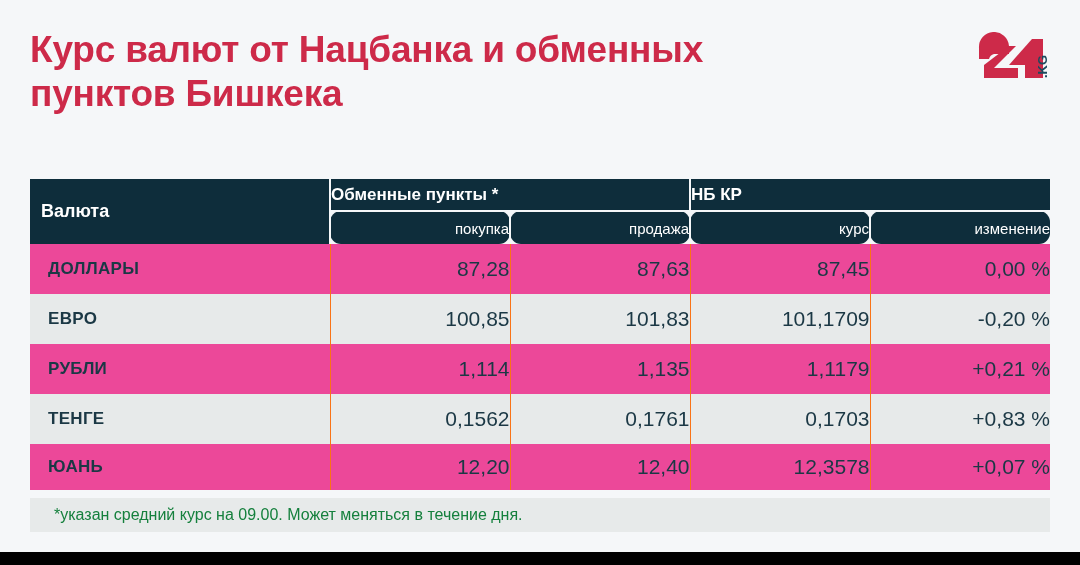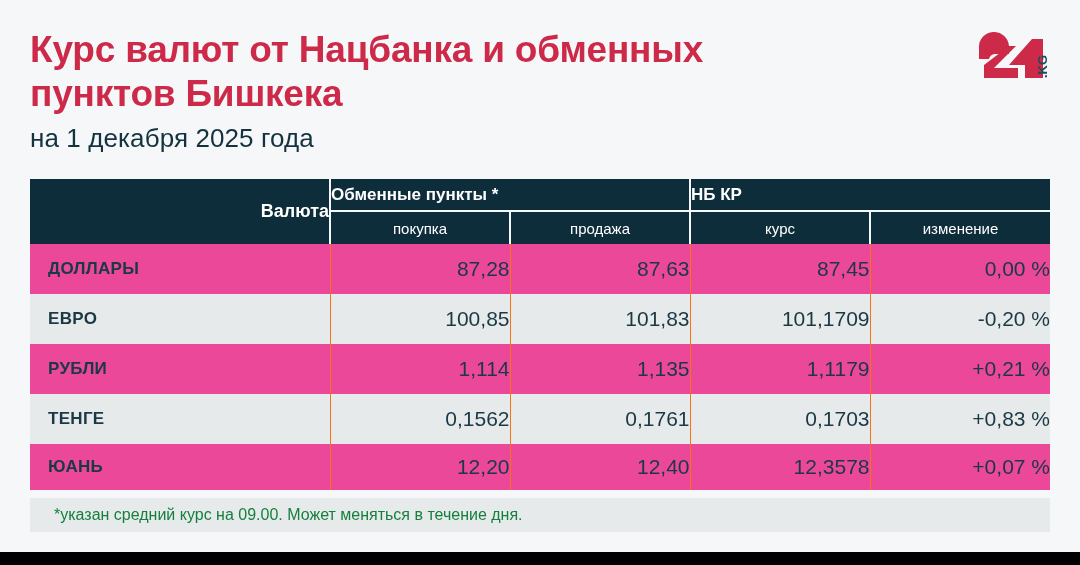--- a/index.html
+++ b/index.html
@@ -75,40 +75,41 @@
   
   thead th {
     background: #0E2D3B;
     color: #FFFFFF;
     font-weight: bold;
     padding: 0;
     vertical-align: middle;
   }
 
   th.th-currency {
-    text-align: right;
+    text-align: left;
     padding-left: 11px;
     font-size: 18px;
     height: 65px;
   }
 
   th.th-group {
     text-align: left;
     font-size: 17px;
     height: 32px;
     border-left: 2px solid #F5F7F9;
   }
 
   th.th-sub {
-    text-align: center;
+    text-align: right;
     font-size: 15px;
     font-weight: normal;
     height: 33px;
     border-left: 2px solid #F5F7F9;
     border-top: 2px solid #F5F7F9;
+    border-radius: 11px;
   }
 
   
   tbody td {
     height: 50px;
     font-size: 21px;
     color: #1B3845;
     text-align: right;
     border-left: 1px solid #f97316;
     padding: 0;
@@ -149,21 +150,20 @@
     background: #000000;
   }
 </style>
 </head>
 <body>
 
 <div id="header">
 
   <div id="title">Курс валют от Нацбанка и обменных пунктов Бишкека</div>
 
-  <div id="subtitle">на 1 декабря 2025 года</div>
 
   <div id="logo">
     <svg width="78" height="56" viewBox="0 0 78 56" xmlns="http://www.w3.org/2000/svg">
 
       <path d="M3 16 A15 15 0 0 1 33 14 L33 22 L18 22 A7 7 0 0 0 13 27 L3 27 Z" fill="#CD2A49"></path>
       <path d="M33 14 L40 14 L8 46 L8 33 Z" fill="#CD2A49"></path>
       <path d="M8 36 L42 36 L42 46 L8 46 Z" fill="#CD2A49"></path>
       <path d="M31 36 A9 9 0 0 1 22 46 L42 46 L42 36 Z" fill="#CD2A49"></path>
       <path d="M56 7 L56 33 L33 33 Z" fill="#CD2A49"></path>
       <rect x="49" y="31" width="18" height="15" fill="#CD2A49"></rect>

